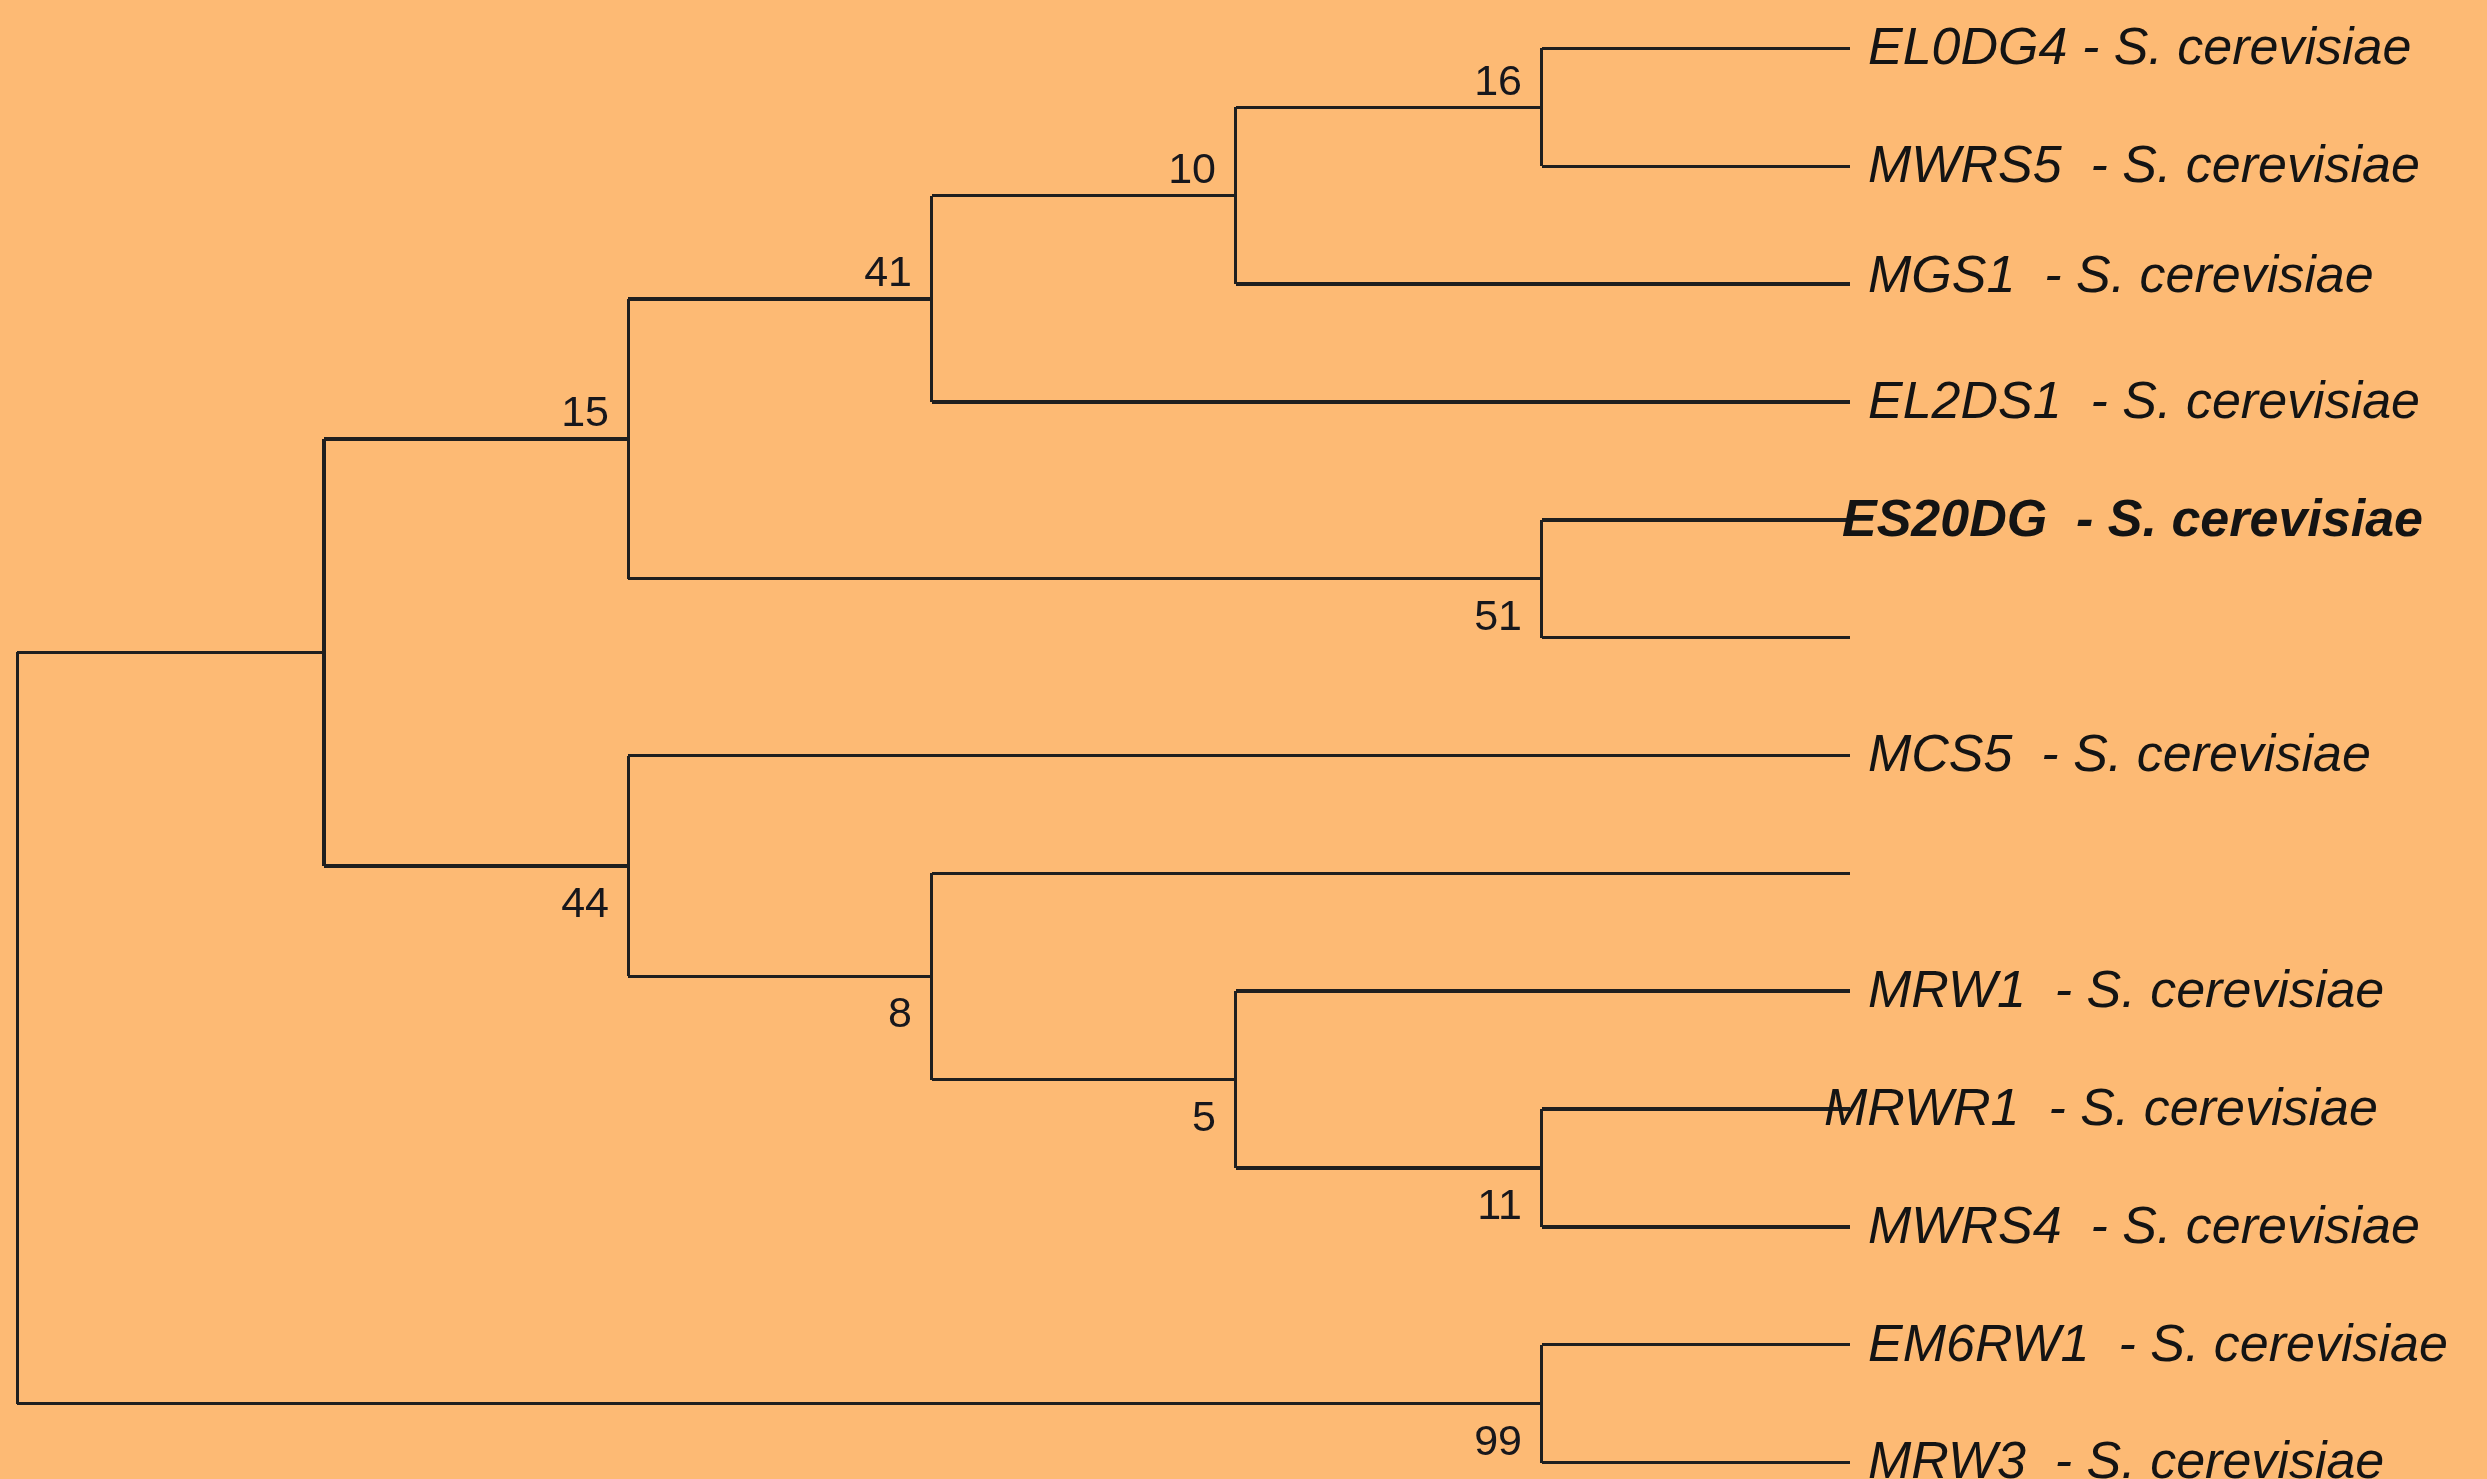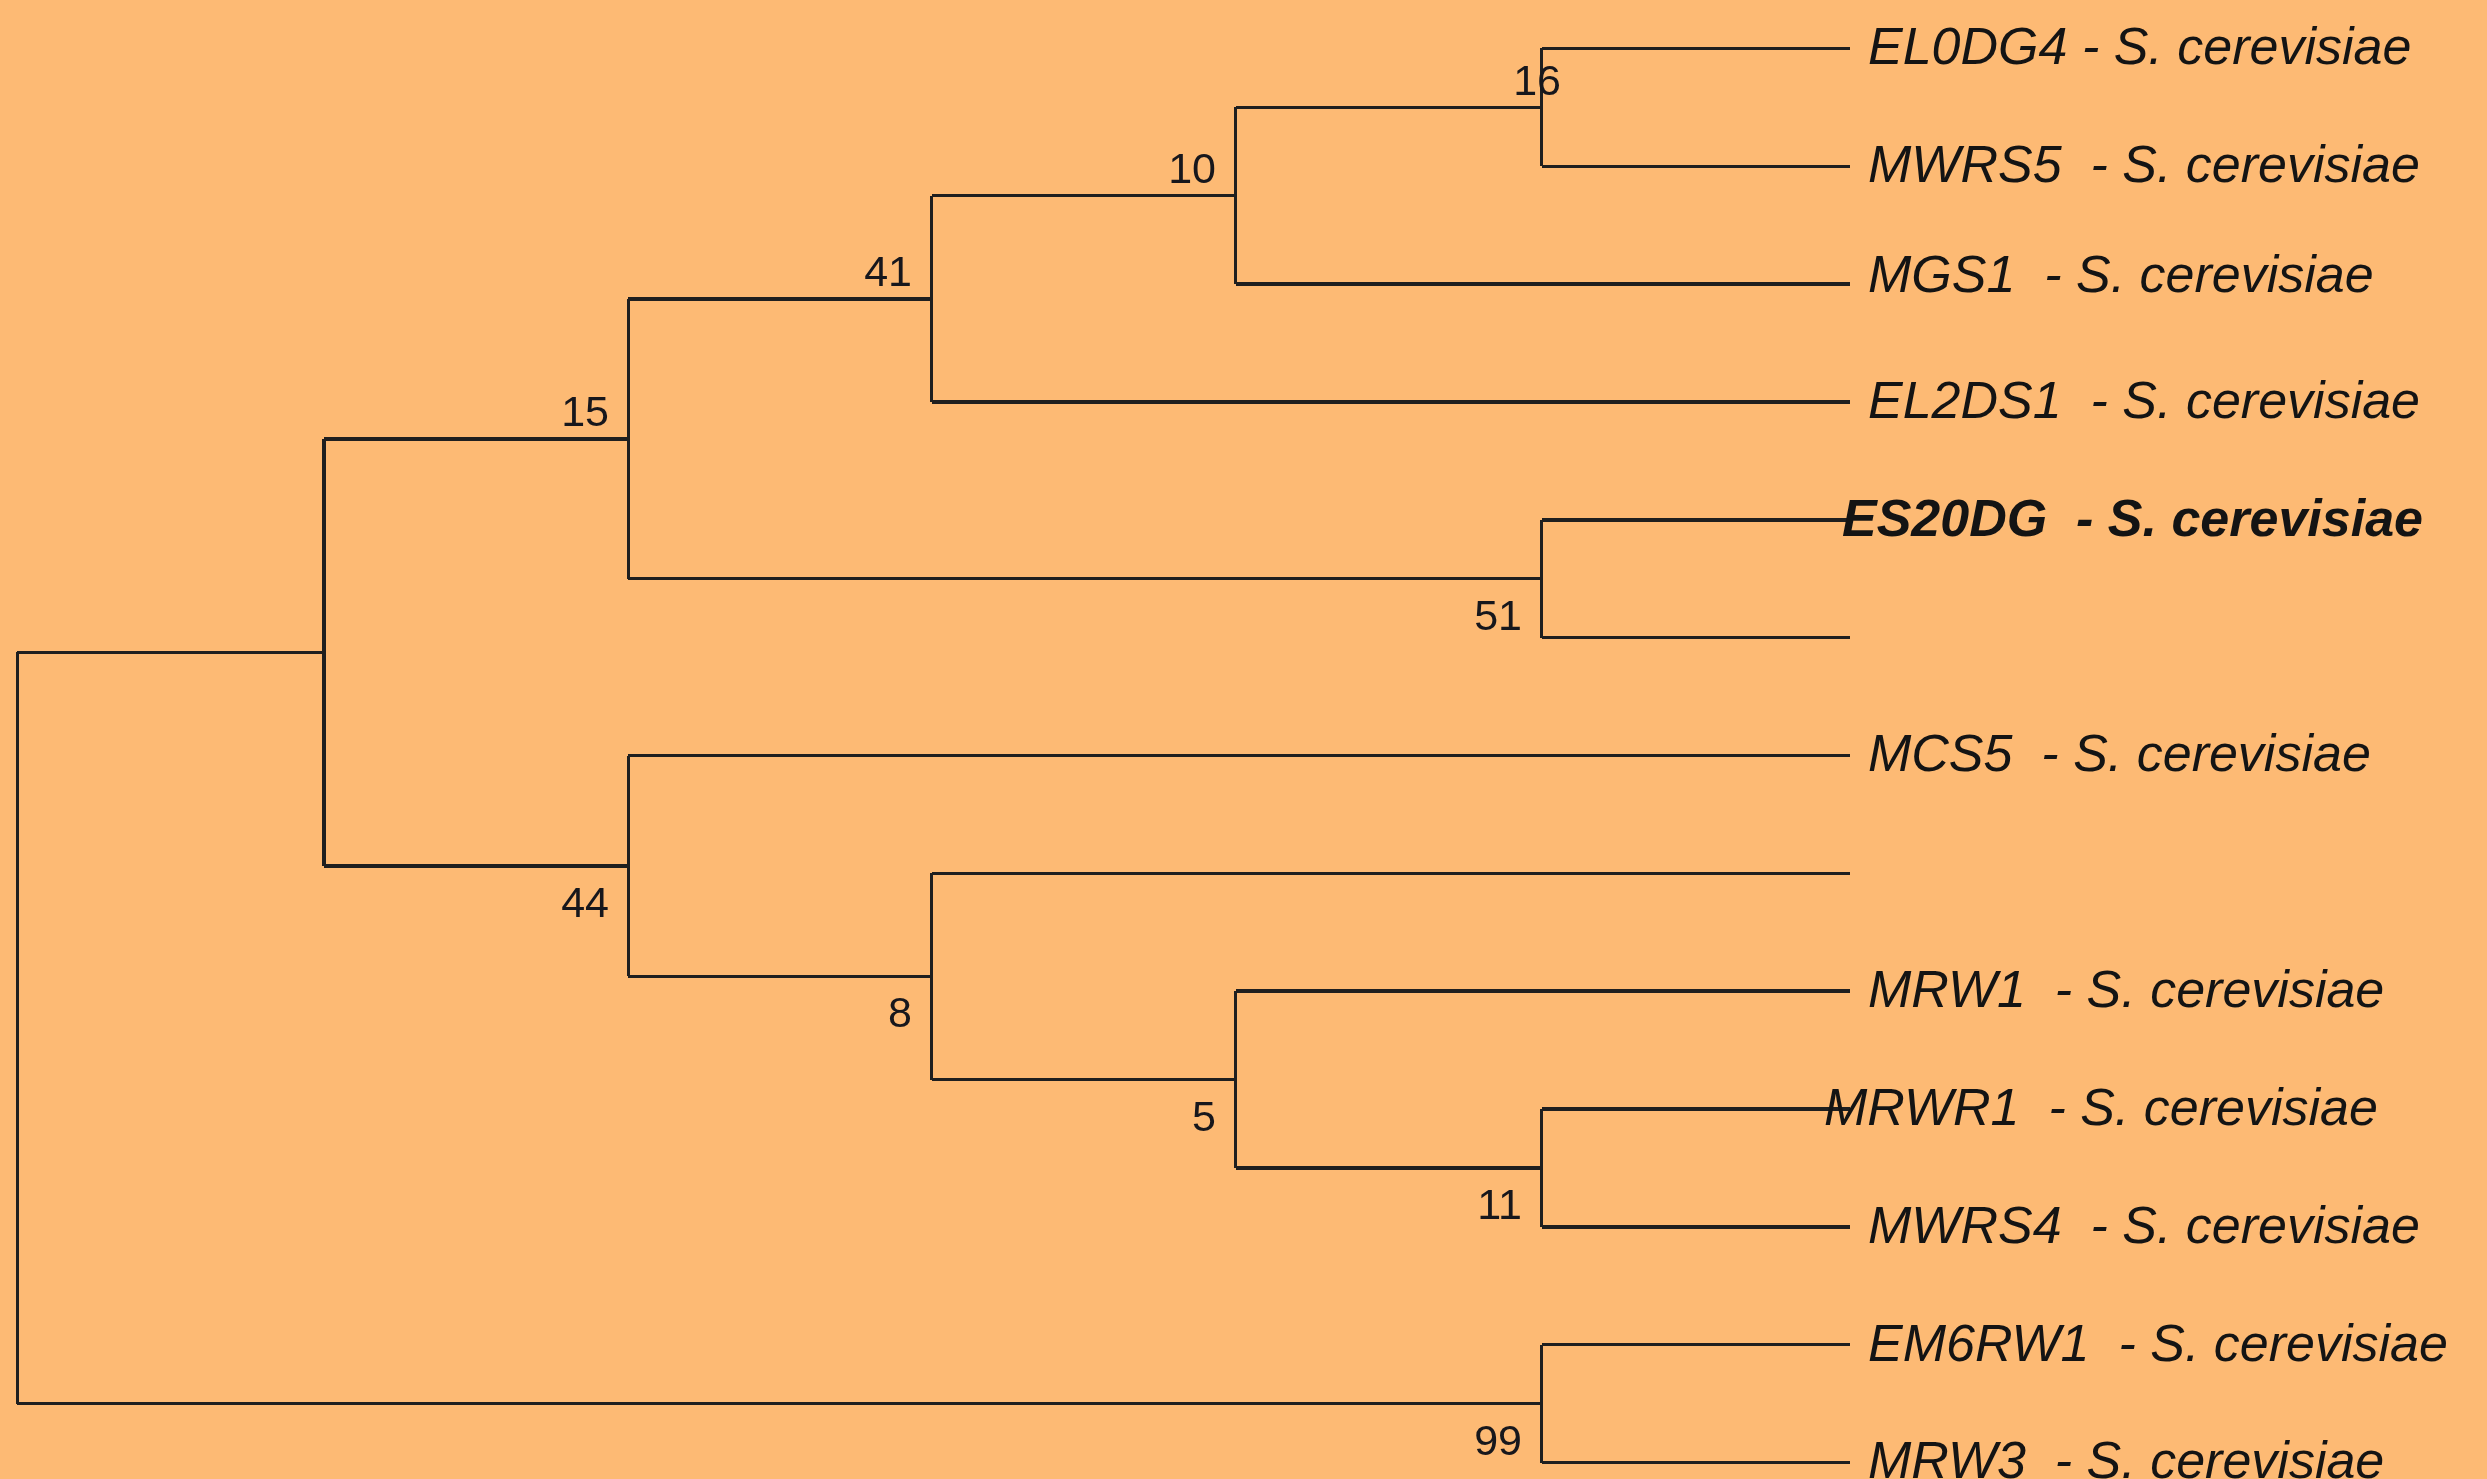--- a/index.html
+++ b/index.html
@@ -88,21 +88,21 @@
     <div class="leaf-label" style="left: 1868px; top: 166px;">MWRS5  - S. cerevisiae</div>
     <div class="leaf-label" style="left: 1868px; top: 276px;">MGS1  - S. cerevisiae</div>
     <div class="leaf-label" style="left: 1868px; top: 402px;">EL2DS1  - S. cerevisiae</div>
     <div class="leaf-label" style="left: 1842px; top: 520px; font-weight: bold;">ES20DG  - S. cerevisiae</div>
     <div class="leaf-label" style="left: 1868px; top: 755px;">MCS5  - S. cerevisiae</div>
     <div class="leaf-label" style="left: 1868px; top: 991px;">MRW1  - S. cerevisiae</div>
     <div class="leaf-label" style="left: 1824px; top: 1109px; text-align: right;">MRWR1  - S. cerevisiae</div>
     <div class="leaf-label" style="left: 1868px; top: 1227px;">MWRS4  - S. cerevisiae</div>
     <div class="leaf-label" style="left: 1868px; top: 1345px;">EM6RW1  - S. cerevisiae</div>
     <div class="leaf-label" style="left: 1868px; top: 1462px;">MRW3  - S. cerevisiae</div>
-    <div class="support-label support-above" style="right: 926px; top: 102px;">16</div>
+    <div class="support-label support-above" style="right: 965px; top: 102px;">16</div>
     <div class="support-label support-above" style="right: 1271px; top: 190px;">10</div>
     <div class="support-label support-above" style="right: 1575px; top: 293px;">41</div>
     <div class="support-label" style="right: 965px; top: 594px;">51</div>
     <div class="support-label" style="right: 965px; top: 1183px;">11</div>
     <div class="support-label" style="right: 1271px; top: 1095px;">5</div>
     <div class="support-label" style="right: 1575px; top: 991px;">8</div>
     <div class="support-label support-above" style="right: 1878px; top: 433px;">15</div>
     <div class="support-label" style="right: 1878px; top: 881px;">44</div>
     <div class="support-label" style="right: 965px; top: 1419px;">99</div>
   </div>

